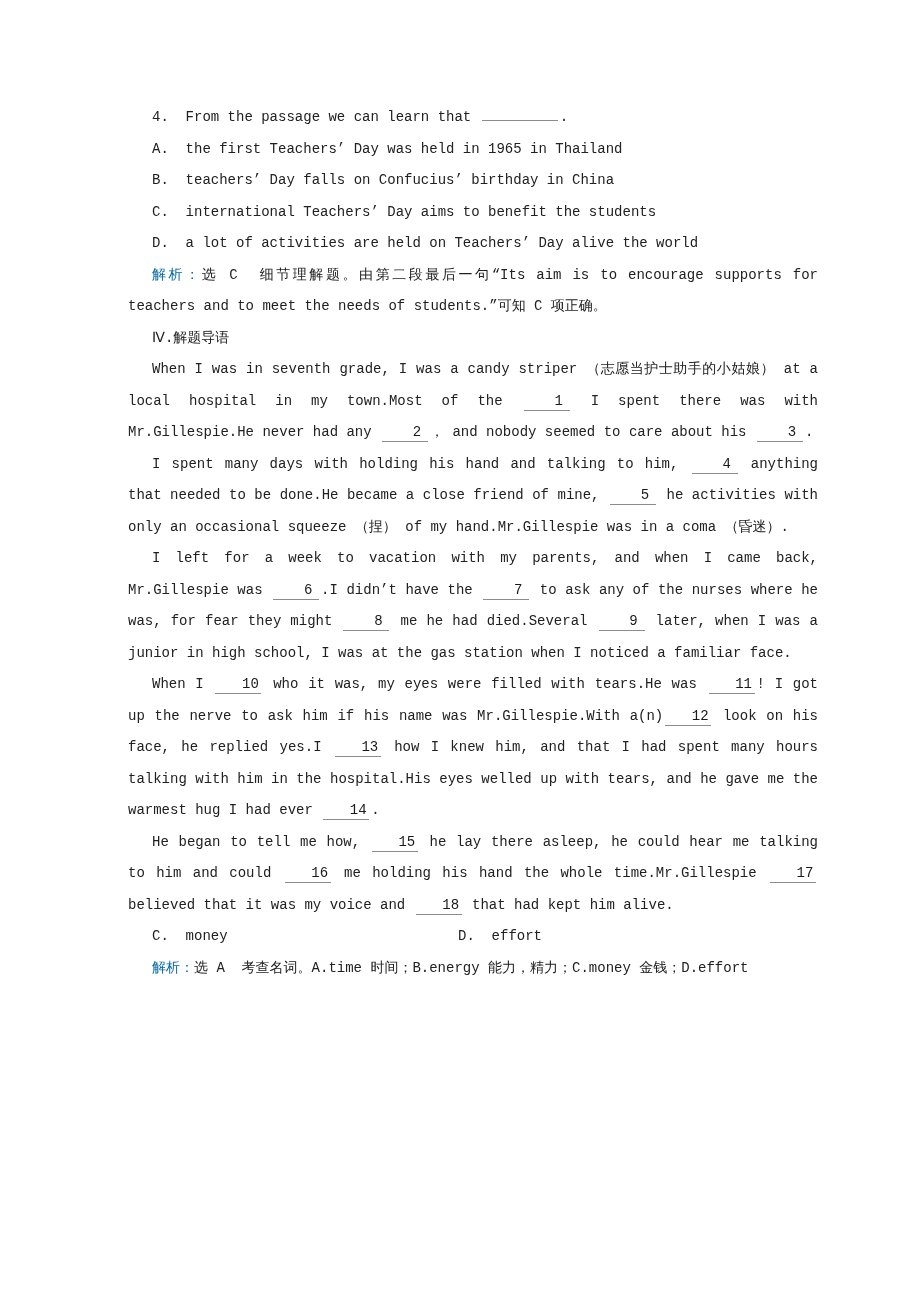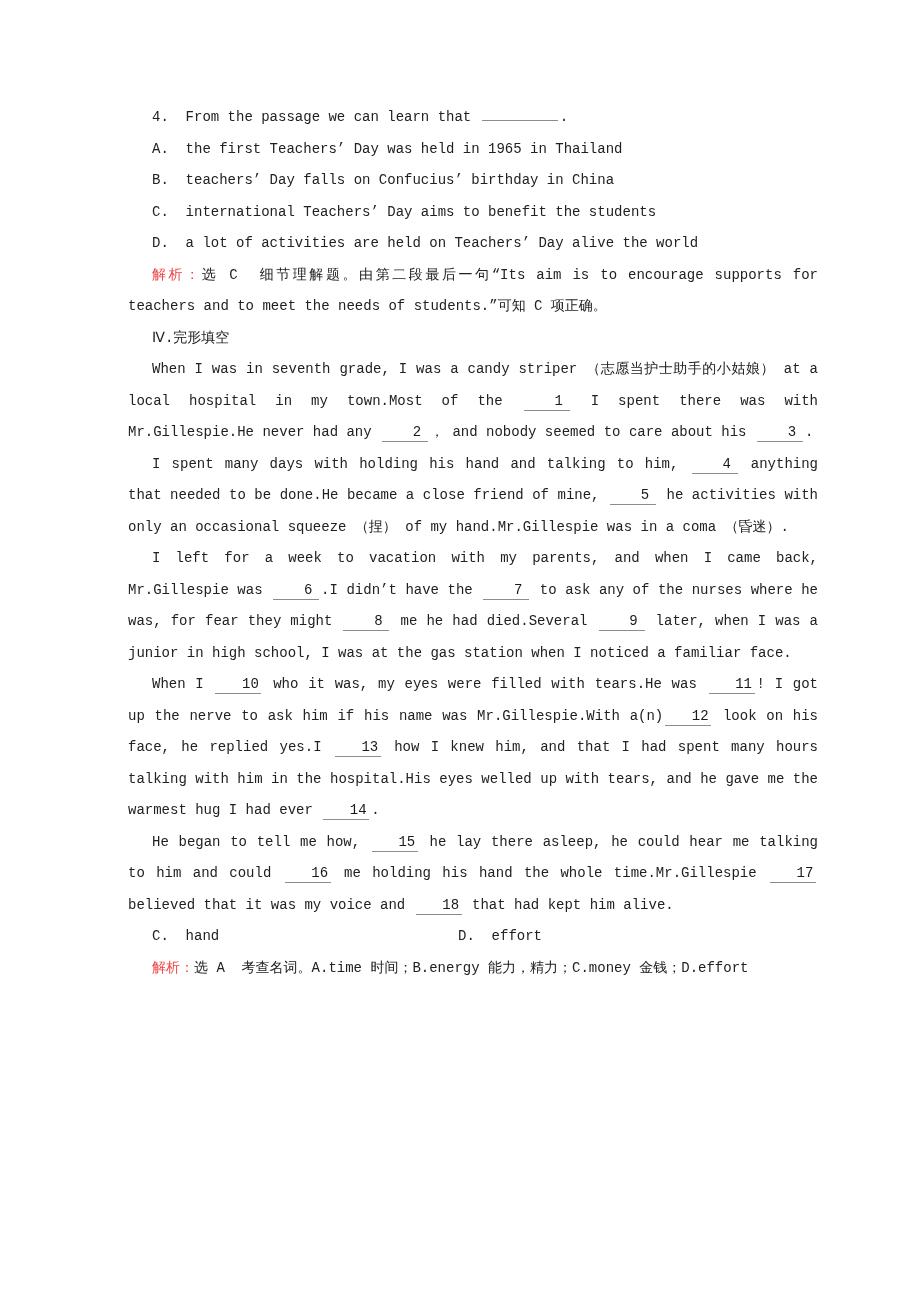--- a/index.html
+++ b/index.html
@@ -14,21 +14,21 @@
   }
   .doc{
     position:absolute;
     left:128px;top:102px;
     width:690px;
     line-height:31.5px;
   }
   p{margin:0;padding:0;}
   .para{text-align:justify;text-indent:24px;}
   .line{white-space:pre;padding-left:24px;}
-  .blue{color:#ef4444;}
+  .blue{color:#0369a1;}
   .blank{
     display:inline-block;
     min-width:46px;
     height:17px;
     line-height:16px;
     text-align:center;
     border-bottom:1px solid #8c8c8c;
     color:#1a1a1a;
     margin:0 2px;
   }
@@ -49,31 +49,31 @@
 
   <p class="line"><span>4.  From the passage we can learn that </span><span class="blank-empty"></span><span>.</span></p>
 
   <p class="line">A.  the first Teachers’ Day was held in 1965 in Thailand</p>
   <p class="line">B.  teachers’ Day falls on Confucius’ birthday in China</p>
   <p class="line">C.  international Teachers’ Day aims to benefit the students</p>
   <p class="line">D.  a lot of activities are held on Teachers’ Day alive the world</p>
 
   <p class="para"><span class="blue">解析：</span><span>选 C&nbsp; 细节理解题。由第二段最后一句“Its aim is to encourage supports for teachers and to meet the needs of students.”可知 C 项正确。</span></p>
 
-  <p class="line">Ⅳ.完形填空</p>
+  <p class="line">Ⅳ.解题导语</p>
 
   <p class="para"><span>When I was in seventh grade, I was a candy striper （志愿当护士助手的小姑娘） at a local hospital in my town.Most of the </span><span class="blank">1</span><span> I spent there was with Mr.Gillespie.He never had any </span><span class="blank">2</span><span>， and nobody seemed to care about his </span><span class="blank">3</span><span>.</span></p>
 
   <p class="para"><span>I spent many days with holding his hand and talking to him, </span><span class="blank">4</span><span> anything that needed to be done.He became a close friend of mine, </span><span class="blank">5</span><span> he activities with only an occasional squeeze （捏） of my hand.Mr.Gillespie was in a coma （昏迷）.</span></p>
 
   <p class="para"><span>I left for a week to vacation with my parents, and when I came back, Mr.Gillespie was </span><span class="blank">6</span><span>.I didn’t have the </span><span class="blank">7</span><span> to ask any of the nurses where he was, for fear they might </span><span class="blank">8</span><span> me he had died.Several </span><span class="blank">9</span><span> later, when I was a junior in high school, I was at the gas station when I noticed a familiar face.</span></p>
 
   <p class="para"><span>When I </span><span class="blank">10</span><span> who it was, my eyes were filled with tears.He was </span><span class="blank">11</span><span>! I got up the nerve to ask him if his name was Mr.Gillespie.With a(n)</span><span class="blank">12</span><span> look on his face, he replied yes.I </span><span class="blank">13</span><span> how I knew him, and that I had spent many hours talking with him in the hospital.His eyes welled up with tears, and he gave me the warmest hug I had ever </span><span class="blank">14</span><span>.</span></p>
 
   <p class="para"><span>He began to tell me how, </span><span class="blank">15</span><span> he lay there asleep, he could hear me talking to him and could </span><span class="blank">16</span><span> me holding his hand the whole time.Mr.Gillespie </span><span class="blank">17</span><span> believed that it was my voice and </span><span class="blank">18</span><span> that had kept him alive.</span></p>
 
 
 
-  <p class="opt-row"><span class="opt-col">C.  hand</span><span>D.  effort</span></p>
+  <p class="opt-row"><span class="opt-col">C.  money</span><span>D.  effort</span></p>
 
   <p class="para"><span class="blue">解析：</span><span>选 A&nbsp; 考查名词。A.time 时间；B.energy 能力，精力；C.money 金钱；D.effort</span></p>
 
 </div>
 
 </body></html>

